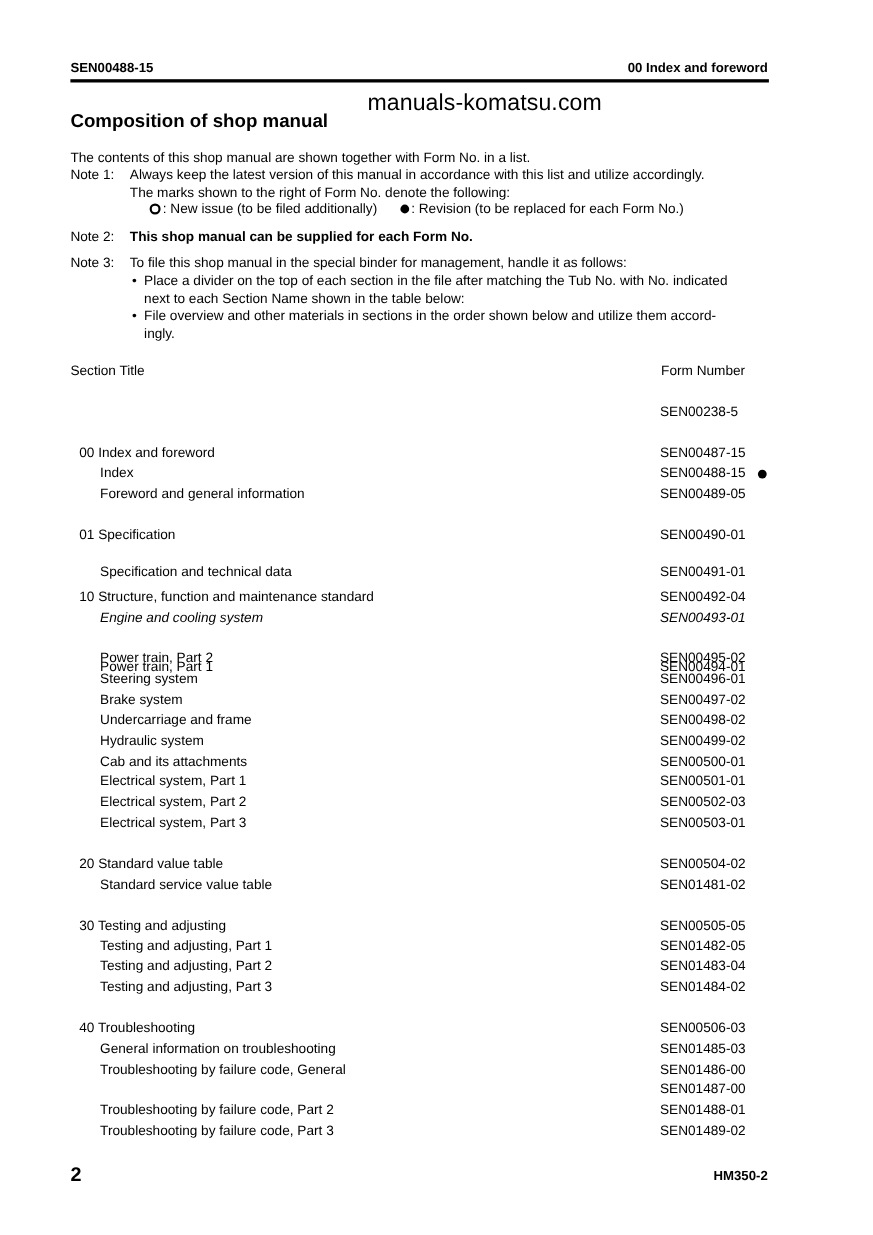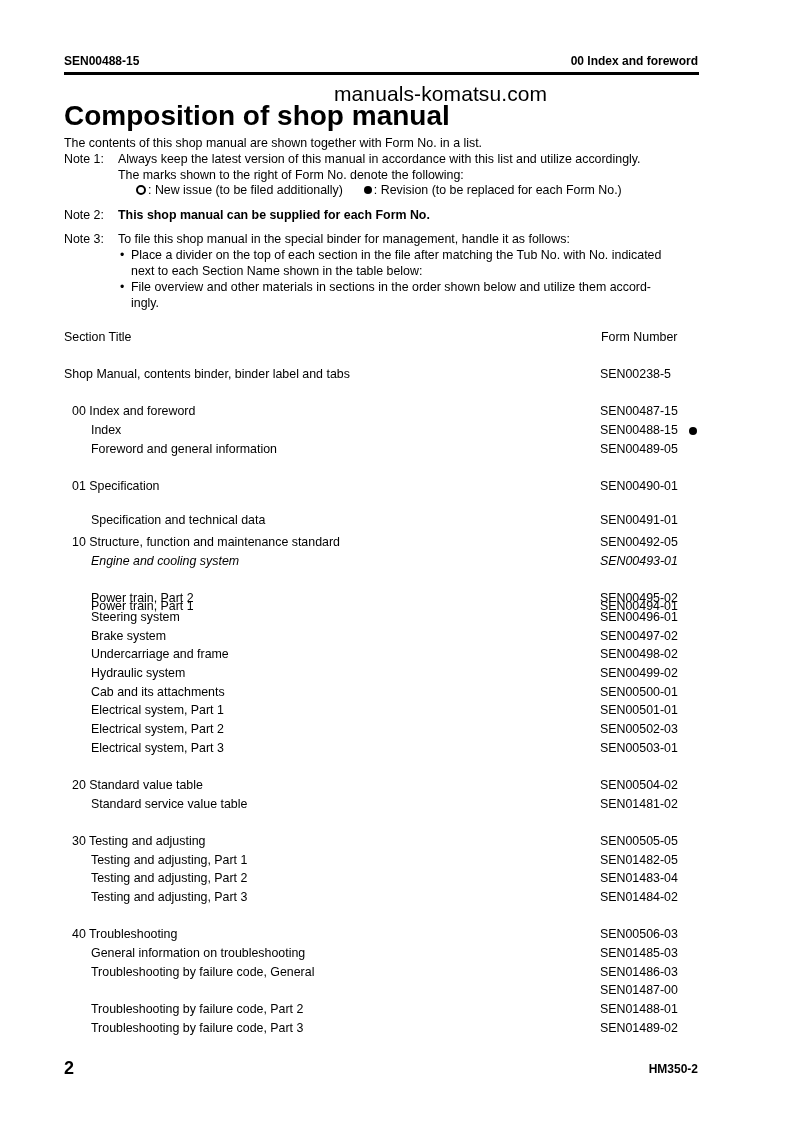--- a/index.html
+++ b/index.html
@@ -6,21 +6,21 @@
     body {
       width: 794px; height: 1123px; position: relative; overflow: hidden;
       font-family: "Liberation Sans", sans-serif; color: #000;
     }
     .abs { position: absolute; }
     .hdr { font-size: 12px; font-weight: bold; top: 54px; }
     .hdr-left { left: 64px; }
     .hdr-right { right: 96px; }
     .hdr-rule { left: 64px; top: 72px; width: 635px; height: 3px; background: #000; }
     .watermark { left: 334px; top: 82px; font-size: 21px; font-weight: normal; letter-spacing: 0.1px; }
-    .title { left: 64px; top: 100px; font-size: 28px; font-weight: bold; }
+    .title { left: 64px; top: 100px; font-size: 17px; font-weight: bold; }
     .txt { font-size: 12.4px; line-height: 19px; white-space: nowrap; }
     .note-label { left: 64px; }
     .note-body { left: 118px; }
     .mark-line { left: 136px; }
     .open-circle {
       display: inline-block; width: 6px; height: 6px; border: 2px solid #000; border-radius: 50%;
       vertical-align: -1px; margin-right: 2px;
     }
     .filled-circle {
       display: inline-block; width: 8px; height: 8px; background: #000; border-radius: 50%;
@@ -76,21 +76,20 @@
   <span class="bullet">•</span>
   <span class="abs bullet-text">File overview and other materials in sections in the order shown below and utilize them accord-</span>
 </div>
 <div class="abs txt bullet-text" style="top:294px;">ingly.</div>
 
 <div class="abs txt col-head-left">Section Title</div>
 <div class="abs txt col-head-right">Form Number</div>
 
 <div id="rows">
     <div class="row" style="top: 365px;">
-      <span class="t lvl0">Shop Manual, contents binder, binder label and tabs</span>
       <span class="f">SEN00238-5</span>
     </div>
     <div class="row" style="top: 402px;">
       <span class="t lvl1">00 Index and foreword</span>
       <span class="f">SEN00487-15</span>
     </div>
     <div class="row" style="top: 421px;">
       <span class="t lvl2">Index</span>
       <span class="f">SEN00488-15</span>
       <span class="m"></span>
@@ -102,21 +101,21 @@
     <div class="row" style="top: 477px;">
       <span class="t lvl1">01 Specification</span>
       <span class="f">SEN00490-01</span>
     </div>
     <div class="row" style="top: 496px; margin-top: 15px;">
       <span class="t lvl2">Specification and technical data</span>
       <span class="f">SEN00491-01</span>
     </div>
     <div class="row" style="top: 533px;">
       <span class="t lvl1">10 Structure, function and maintenance standard</span>
-      <span class="f">SEN00492-05</span>
+      <span class="f">SEN00492-04</span>
     </div>
     <div class="row" style="top: 552px; font-style: italic;">
       <span class="t lvl2">Engine and cooling system</span>
       <span class="f">SEN00493-01</span>
     </div>
     <div class="row" style="top: 597px;">
       <span class="t lvl2">Power train, Part 1</span>
       <span class="f">SEN00494-01</span>
     </div>
     <div class="row" style="top: 589px;">
@@ -182,21 +181,21 @@
     <div class="row" style="top: 925px;">
       <span class="t lvl1">40 Troubleshooting</span>
       <span class="f">SEN00506-03</span>
     </div>
     <div class="row" style="top: 944px;">
       <span class="t lvl2">General information on troubleshooting</span>
       <span class="f">SEN01485-03</span>
     </div>
     <div class="row" style="top: 963px; padding-left: 40px;">
       <span class="t lvl2">Troubleshooting by failure code, General</span>
-      <span class="f">SEN01486-03</span>
+      <span class="f">SEN01486-00</span>
     </div>
     <div class="row" style="top: 981px;">
       <span class="f">SEN01487-00</span>
     </div>
     <div class="row" style="top: 1000px;">
       <span class="t lvl2">Troubleshooting by failure code, Part 2</span>
       <span class="f">SEN01488-01</span>
     </div>
     <div class="row" style="top: 1019px;">
       <span class="t lvl2">Troubleshooting by failure code, Part 3</span>

